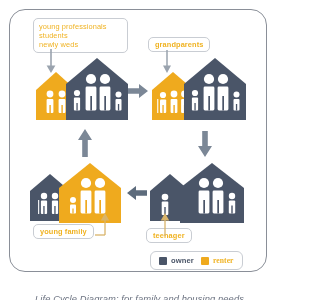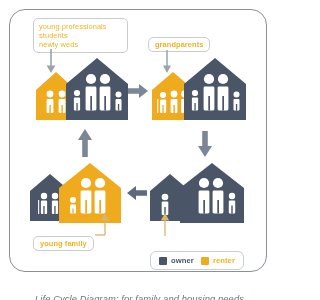--- a/index.html
+++ b/index.html
@@ -22,21 +22,21 @@
     position:absolute;box-sizing:border-box;
     border:1px solid #c9cdd3;border-radius:5px;background:#fff;
     color:#f0b323;font-size:7.4px;line-height:9px;
     padding:3px 5px 3px 5px;white-space:pre-line;
     letter-spacing:.1px;
   }
   .bubble.one{padding:2px 6px 2px 6px;font-weight:bold;}
 
   #bubble-young{left:33px;top:18px;width:95px;}
   #bubble-grand{left:148px;top:37px;}
-  #bubble-family{left:33px;top:236px;}
+  #bubble-family{left:33px;top:224px;}
   #bubble-teen{left:146px;top:228px;}
 
   
   .group{position:absolute;}
   .house{position:absolute;}
   .house svg{display:block;overflow:visible;}
 
   
   .arrow{position:absolute;}
   .arrow svg{display:block;}
@@ -49,21 +49,21 @@
   .legend{
     position:absolute;left:150px;top:251px;
     box-sizing:border-box;
     border:1px solid #c9cdd3;border-radius:6px;background:#fff;
     padding:4px 8px;display:flex;align-items:center;gap:7px;
   }
   .legend .item{display:flex;align-items:center;gap:4px;text-align:center;}
   .legend .swatch{width:8px;height:8px;display:block;border-radius:1px;}
   .legend .lbl{font-size:7.6px;line-height:9px;letter-spacing:.1px;}
   .legend .lbl.owner{color:#4a5568;font-weight:bold;}
-  .legend .lbl.renter{color:#f0b323;font-weight:bold;}
+  .legend .lbl.renter{color:#f0b323;font-weight:bold;font-family:Liberation Serif, serif;}
 
   
   .caption{
     position:absolute;left:0;top:281px;width:279px;text-align:center;
     font-family:"Liberation Sans", sans-serif;
     font-style:italic;font-size:9.4px;color:#6b7280;letter-spacing:.1px;margin-top:12px;
   }
 </style>
 </head>
 <body>
@@ -246,20 +246,21 @@
           <rect x="37.3" y="37" width="1.7" height="13.5" fill="#4a5568"></rect>
 
           <circle cx="52" cy="33" r="3.2"></circle>
           <rect x="48.8" y="37.5" width="6.4" height="13" rx="1"></rect>
           <rect x="51.3" y="42.5" width="1.4" height="8" fill="#4a5568"></rect>
         </g>
       </svg>
     </div>
   </div>
 
+  <div class="bubble one" id="bubble-teen">teenager</div>
   <div class="conn" style="left:158px;top:213px;">
     <svg width="14" height="24" viewBox="0 0 14 24">
       <path d="M7 23 L7 7" stroke="#d9b46a" stroke-width="1.3" fill="none"></path>
       <path d="M7 0 L2.8 7.5 L11.2 7.5 Z" fill="#d9b46a"></path>
     </svg>
   </div>
 
   <div class="arrow" style="left:128px;top:84px;">
     <svg width="20" height="14" viewBox="0 0 20 14">
       <path d="M0 4.2 L11 4.2 L11 0 L20 7 L11 14 L11 9.8 L0 9.8 Z" fill="#7b8796"></path>

